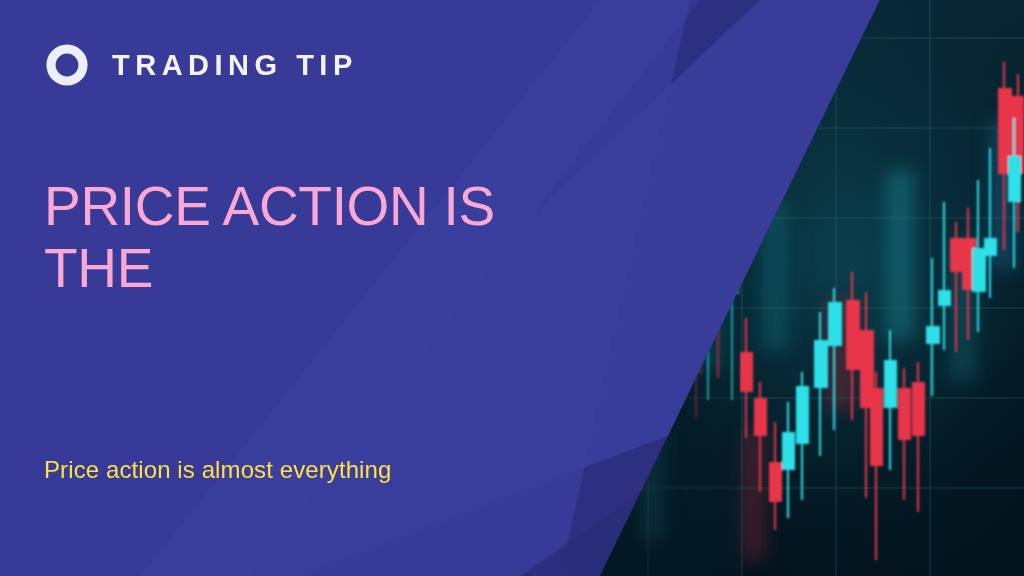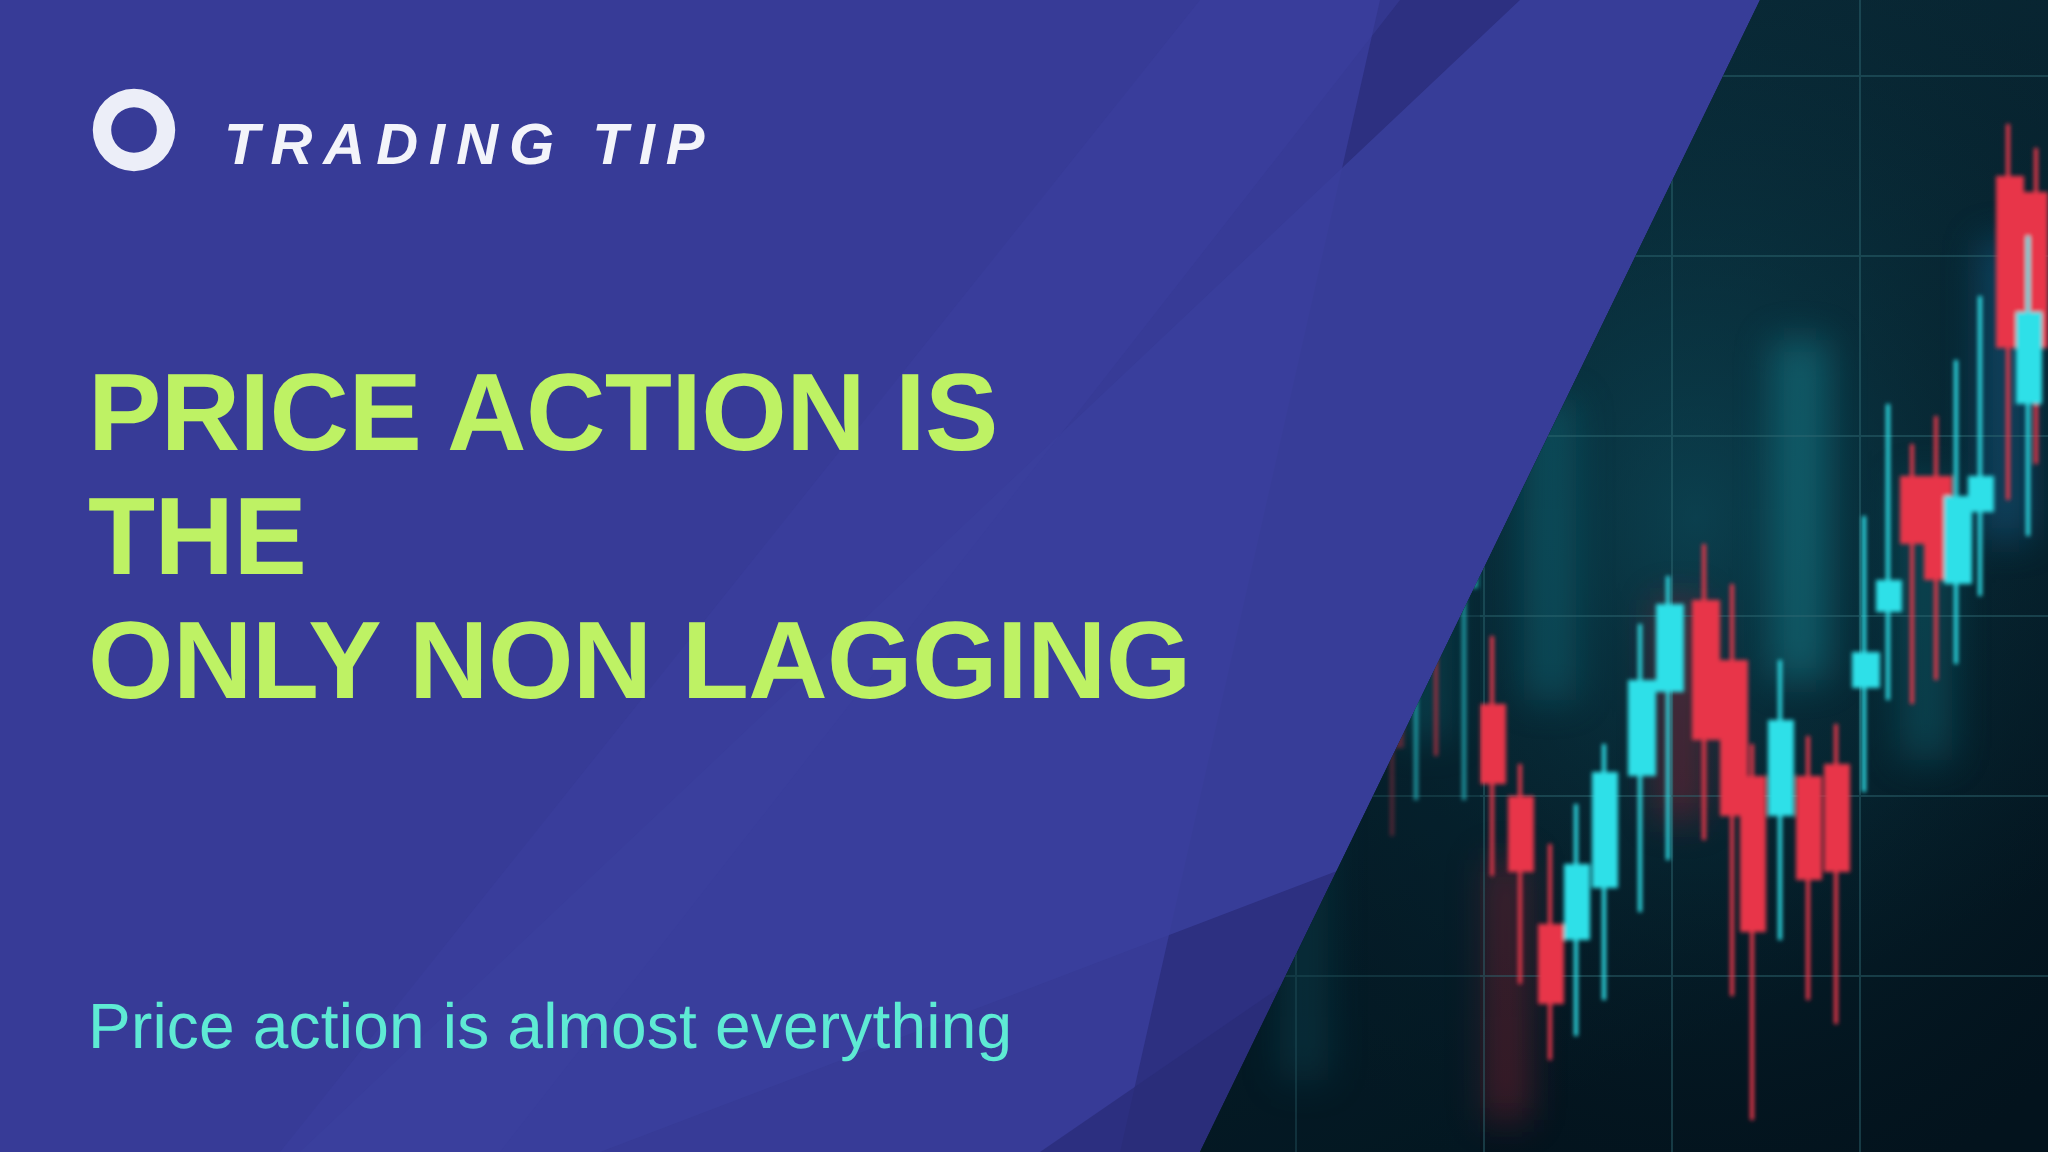--- a/index.html
+++ b/index.html
@@ -42,57 +42,56 @@
     left: 0; top: 0;
     width: 620px;
     height: 576px;
   }
 
   #brand {
     position: absolute;
     left: 44px;
     top: 42px;
     display: flex;
-    align-items: flex-end;
+    align-items: center;
     gap: 22px;
-    font-style: italic;
   }
   #brand-mark { width: 46px; height: 46px; display: block; }
   #brand-name {
     color: #f3f4fa;
     font-size: 29px;
     font-weight: bold;
     letter-spacing: 5.5px;
     line-height: 1;
     white-space: nowrap;
   }
 
   #headline {
     position: absolute;
     left: 44px;
     top: 175px;
     width: 560px;
     margin: 0;
-    color: #bef264;
+    color: #f9a8d4;
     font-size: 55px;
-    font-weight: bold;
+    font-weight: normal;
     line-height: 1.13;
     letter-spacing: -0.3px;
     text-transform: uppercase;
   }
   #headline .hl-line { display: block; }
 
   #subtitle {
     position: absolute;
     left: 44px;
-    top: 494px;
+    top: 456px;
     width: 560px;
     margin: 0;
-    color: #5eead4;
-    font-size: 32px;
+    color: #fde047;
+    font-size: 24px;
     font-weight: normal;
     line-height: 1.2;
     letter-spacing: 0.1px;
   }
 </style>
 </head>
 <body>
 
 <div id="poster">
 
@@ -281,19 +280,18 @@
           <path fill="#eceef8" d="M45.5 24A21.5 21.5 0 0 0 24 2.5v9.6A11.9 11.9 0 0 1 35.9 24h9.6Z" opacity="0"></path>
           <path fill="#373b97" d="M27 1.2 46.8 21a2 2 0 0 1 0 2.8l-1.4 1.4a2 2 0 0 1-2.8 0L22.8 5.4a2 2 0 0 1 0-2.8L24.2 1.2a2 2 0 0 1 2.8 0Z" opacity="0"></path>
           <path fill="#eceef8" d="M24 12.1A11.9 11.9 0 0 1 35.9 24h9.6A21.5 21.5 0 0 0 24 2.5v9.6Z"></path>
         </svg>
       </span>
       <span id="brand-name">TRADING TIP</span>
     </div>
 
     <h1 id="headline">
       <span class="hl-line">PRICE ACTION IS THE</span>
-      <span class="hl-line">ONLY NON LAGGING</span>
     </h1>
 
     <p id="subtitle">Price action is almost everything</p>
 
   </div>
 </div>
 
 </body></html>

